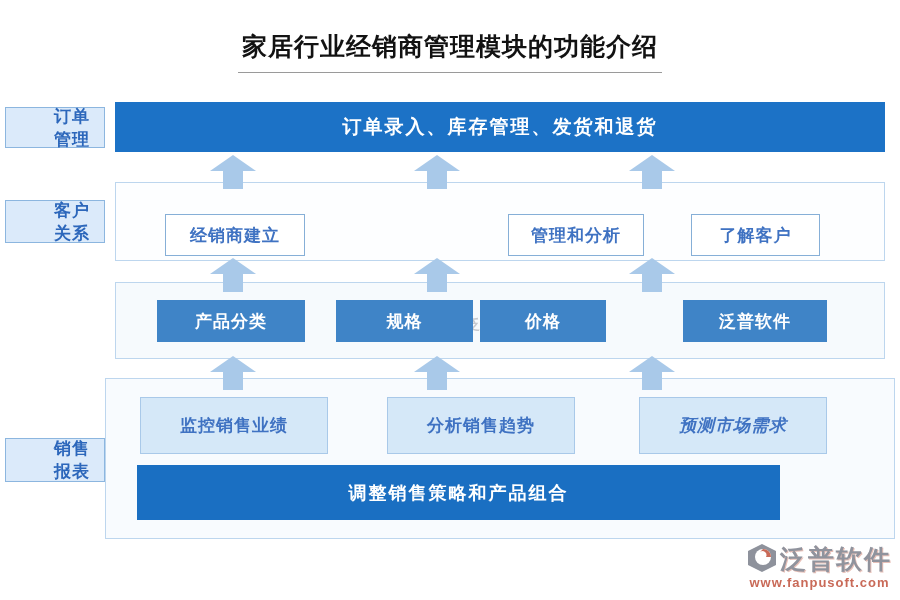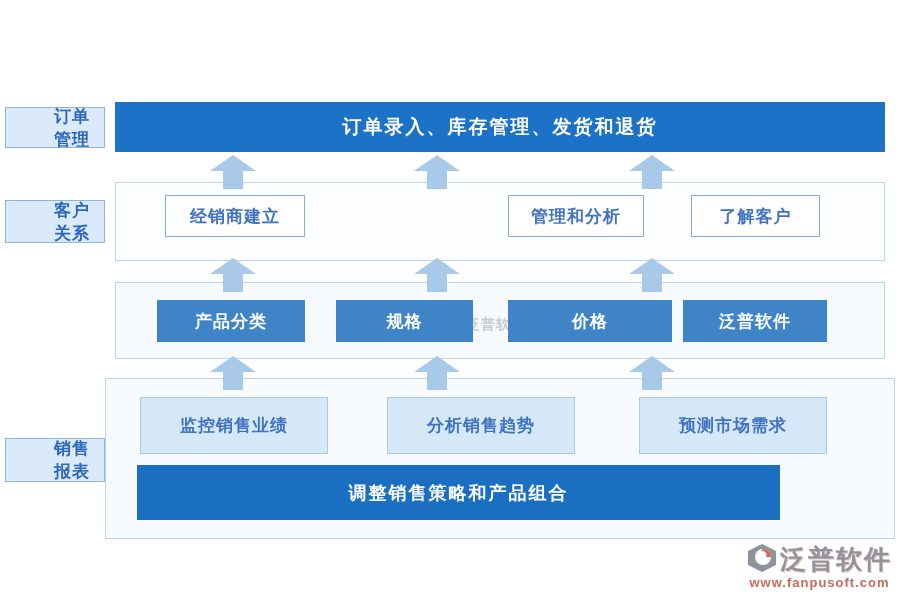--- a/index.html
+++ b/index.html
@@ -37,52 +37,52 @@
   #banner-strategy { left:137px; top:465px; width:643px; height:55px; background:#1a6fc2; font-size:18px; }
 
   
   .row-container { position:absolute; border:1px solid #bdd6ee; box-sizing:border-box; }
   #row-customers { left:115px; top:182px; width:770px; height:79px; background:#fdfeff; }
   #row-products  { left:115px; top:282px; width:770px; height:77px; background:#f6fafd; }
   #row-reports   { left:105px; top:378px; width:790px; height:161px; background:#f8fbfe; }
 
   
   .cust-box {
-    position:absolute; top:195px; height:42px; box-sizing:border-box;
+    position:absolute; top:214px; height:42px; box-sizing:border-box;
     background:#ffffff; border:1px solid #86afd7; color:#3f72c2;
     display:flex; align-items:center; justify-content:center;
     font-size:17px; font-weight:bold; letter-spacing:1px; z-index:3;
   }
   #cust-1 { left:165px; width:140px; }
   #cust-2 { left:336px; width:137px; }
   #cust-3 { left:508px; width:136px; }
   #cust-4 { left:691px; width:129px; }
 
   
   .prod-box {
     position:absolute; top:300px; height:42px;
     background:#3f84c7; color:#ffffff;
     display:flex; align-items:center; justify-content:center;
     font-size:17px; font-weight:bold; letter-spacing:1px; z-index:3;
   }
   #prod-1 { left:157px; width:148px; }
   #prod-2 { left:336px; width:137px; }
-  #prod-3 { left:508px; width:164px; }
+  #prod-3 { left:480px; width:126px; }
   #prod-4 { left:683px; width:144px; }
 
   
   .report-box {
     position:absolute; top:397px; height:57px; box-sizing:border-box;
     background:#d5e8f8; border:1px solid #a9c9e9; color:#3f72c2;
     display:flex; align-items:center; justify-content:center;
     font-size:17px; font-weight:bold; letter-spacing:1px; z-index:3;
   }
   #rep-1 { left:140px; width:188px; }
   #rep-2 { left:387px; width:188px; }
-  #rep-3 { left:639px; width:188px; }
+  #rep-3 { left:639px; width:188px;font-style:italic; }
 
   
   .arrow { position:absolute; width:46px; z-index:5; }
   .arrow .head {
     width:0; height:0; margin:0 auto;
     border-left:23px solid transparent; border-right:23px solid transparent;
     border-bottom:16px solid #a9c9e9;
   }
   .arrow .stem { width:20px; height:18px; background:#a9c9e9; margin:0 auto; }
   .ar-c1 { left:210px; } .ar-c2 { left:414px; } .ar-c3 { left:629px; }
@@ -108,20 +108,23 @@
   .brand-url {
     margin-top:2px; font-size:13px; font-weight:bold; color:#c96a58; letter-spacing:1px;
     font-family:"Liberation Sans","DejaVu Sans",sans-serif;
   }
 </style>
 </head>
 <body>
 
 <div class="canvas">
 
+  <div class="title-wrap">
+    <span class="title">家居行业经销商管理模块的功能介绍</span>
+  </div>
 
   <div class="side-label" id="lbl-orders">订单管理</div>
   <div class="side-label" id="lbl-customer">客户关系</div>
   <div class="side-label" id="lbl-report">销售报表</div>
 
   <div class="banner" id="banner-orders">订单录入、库存管理、发货和退货</div>
 
   <div class="arrow ar-c1 ar-g1">
       <div class="head"></div>
       <div class="stem"></div>

